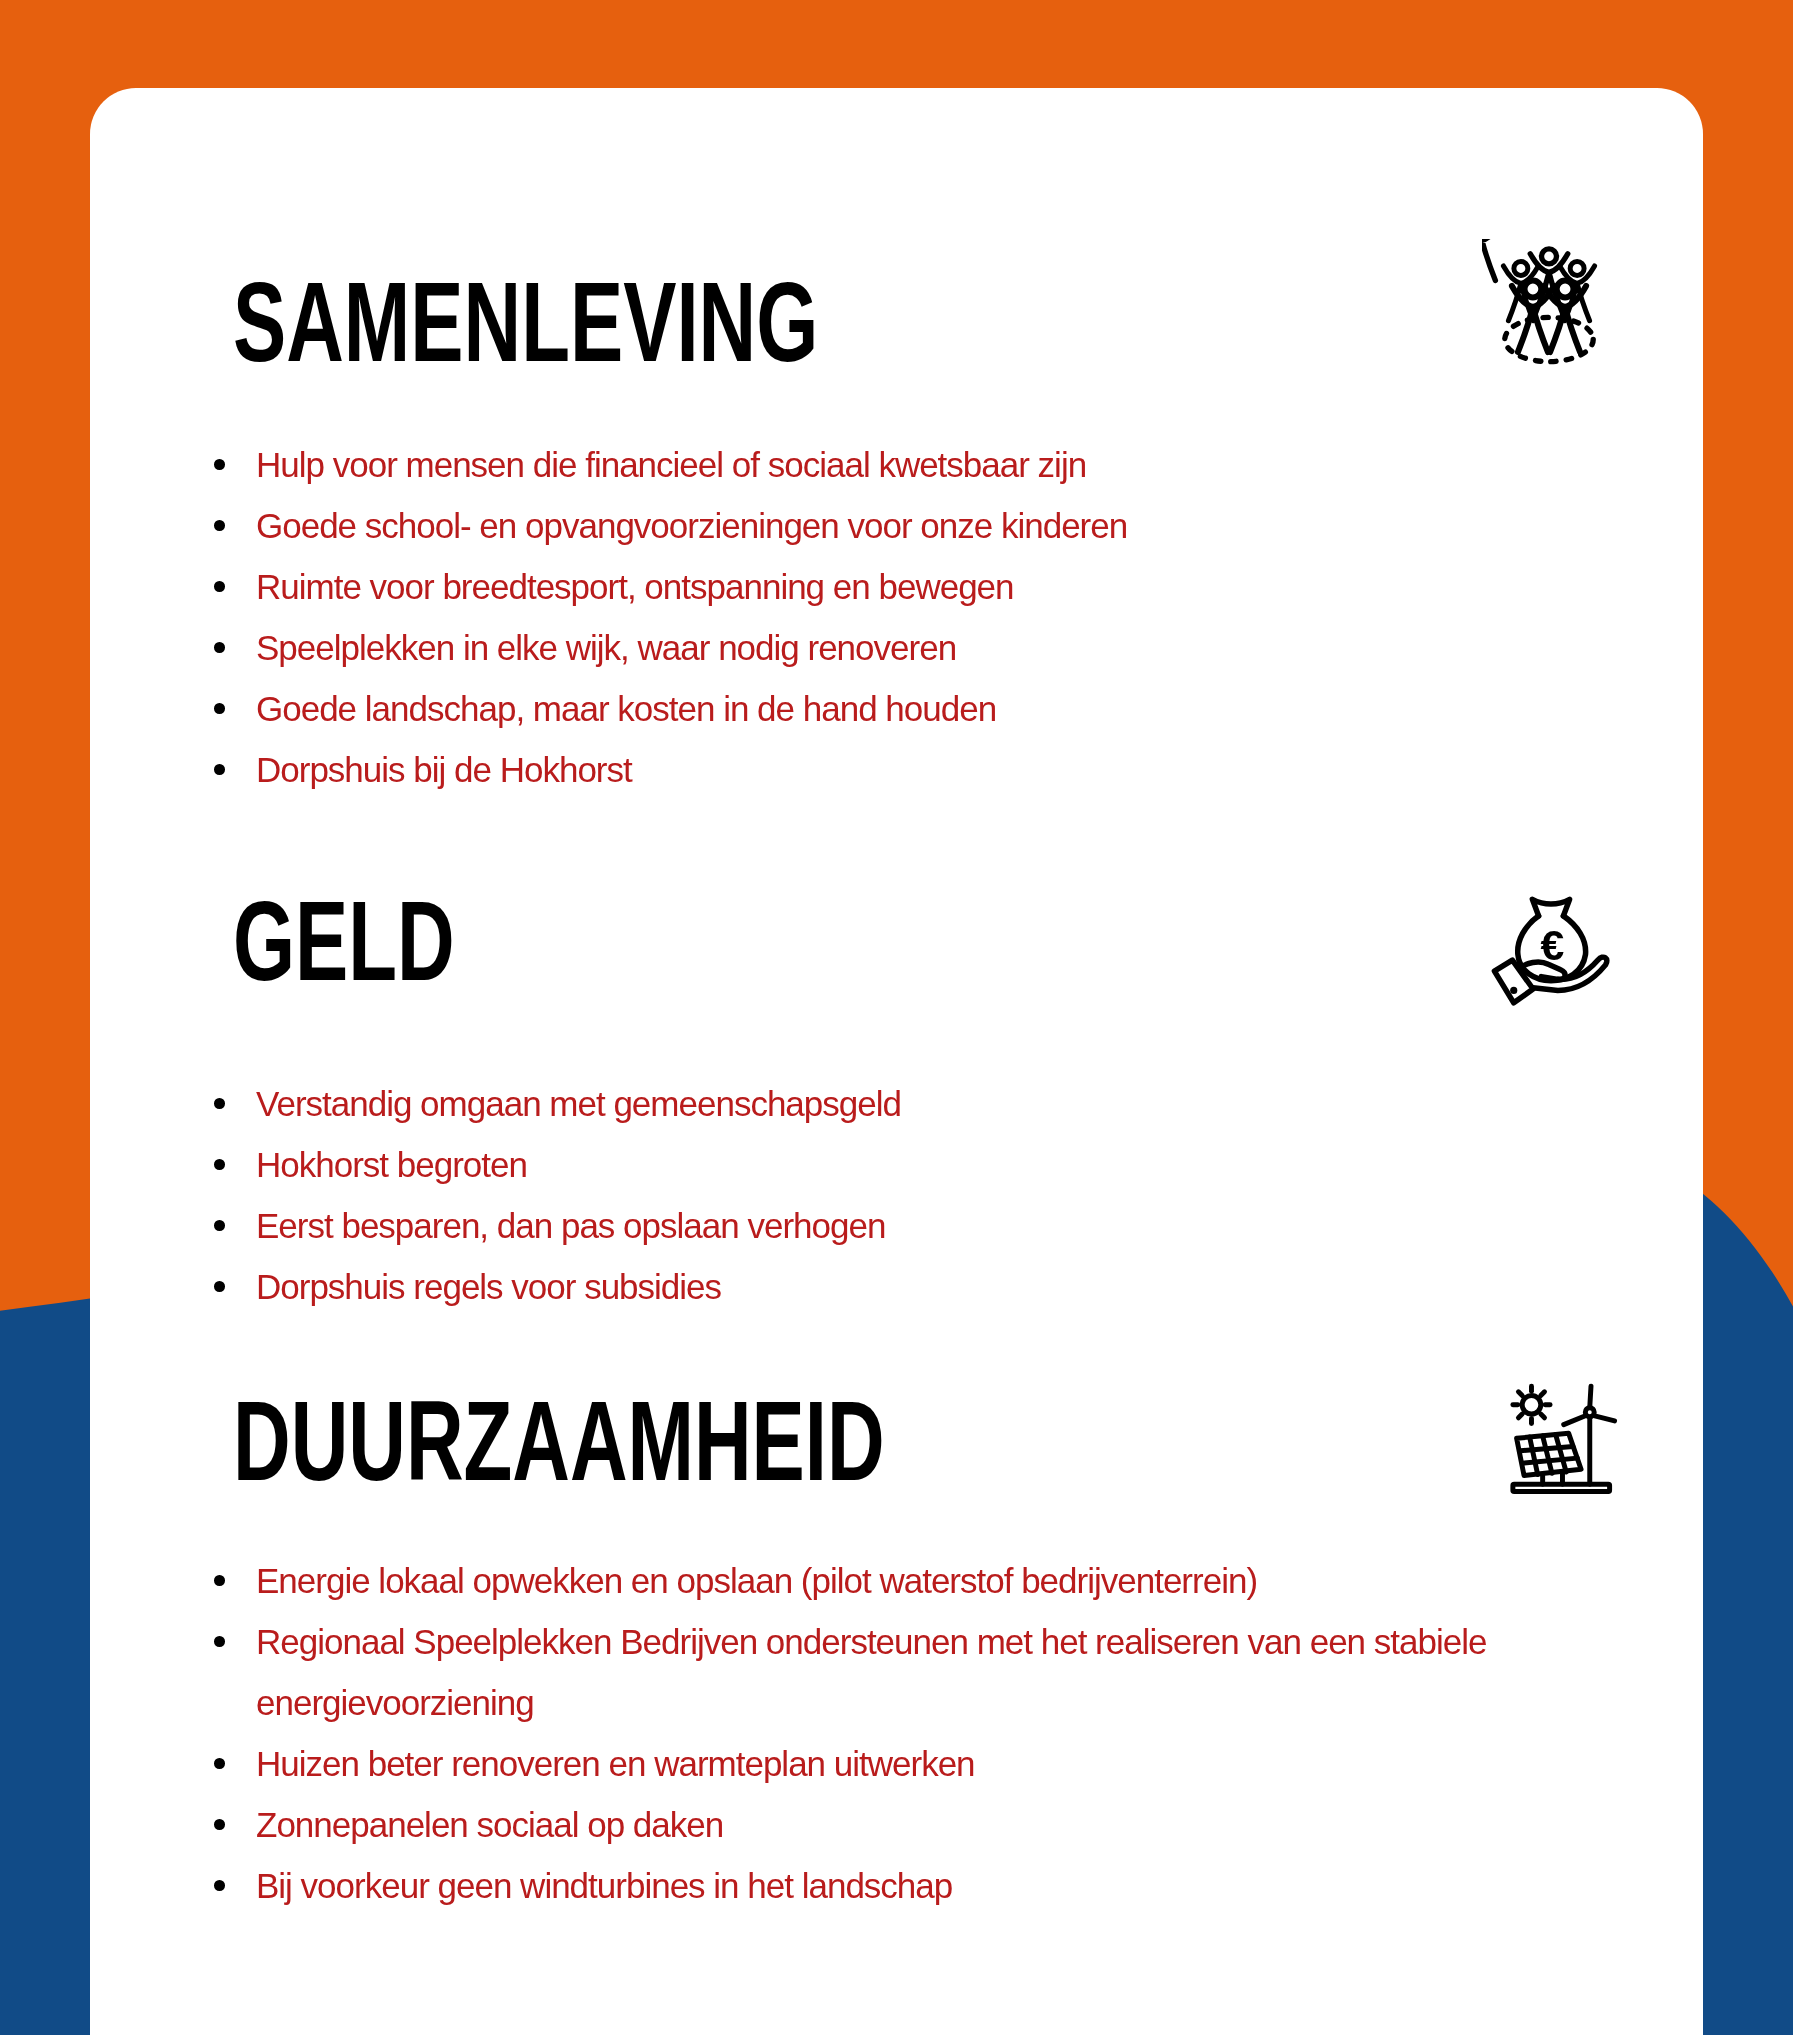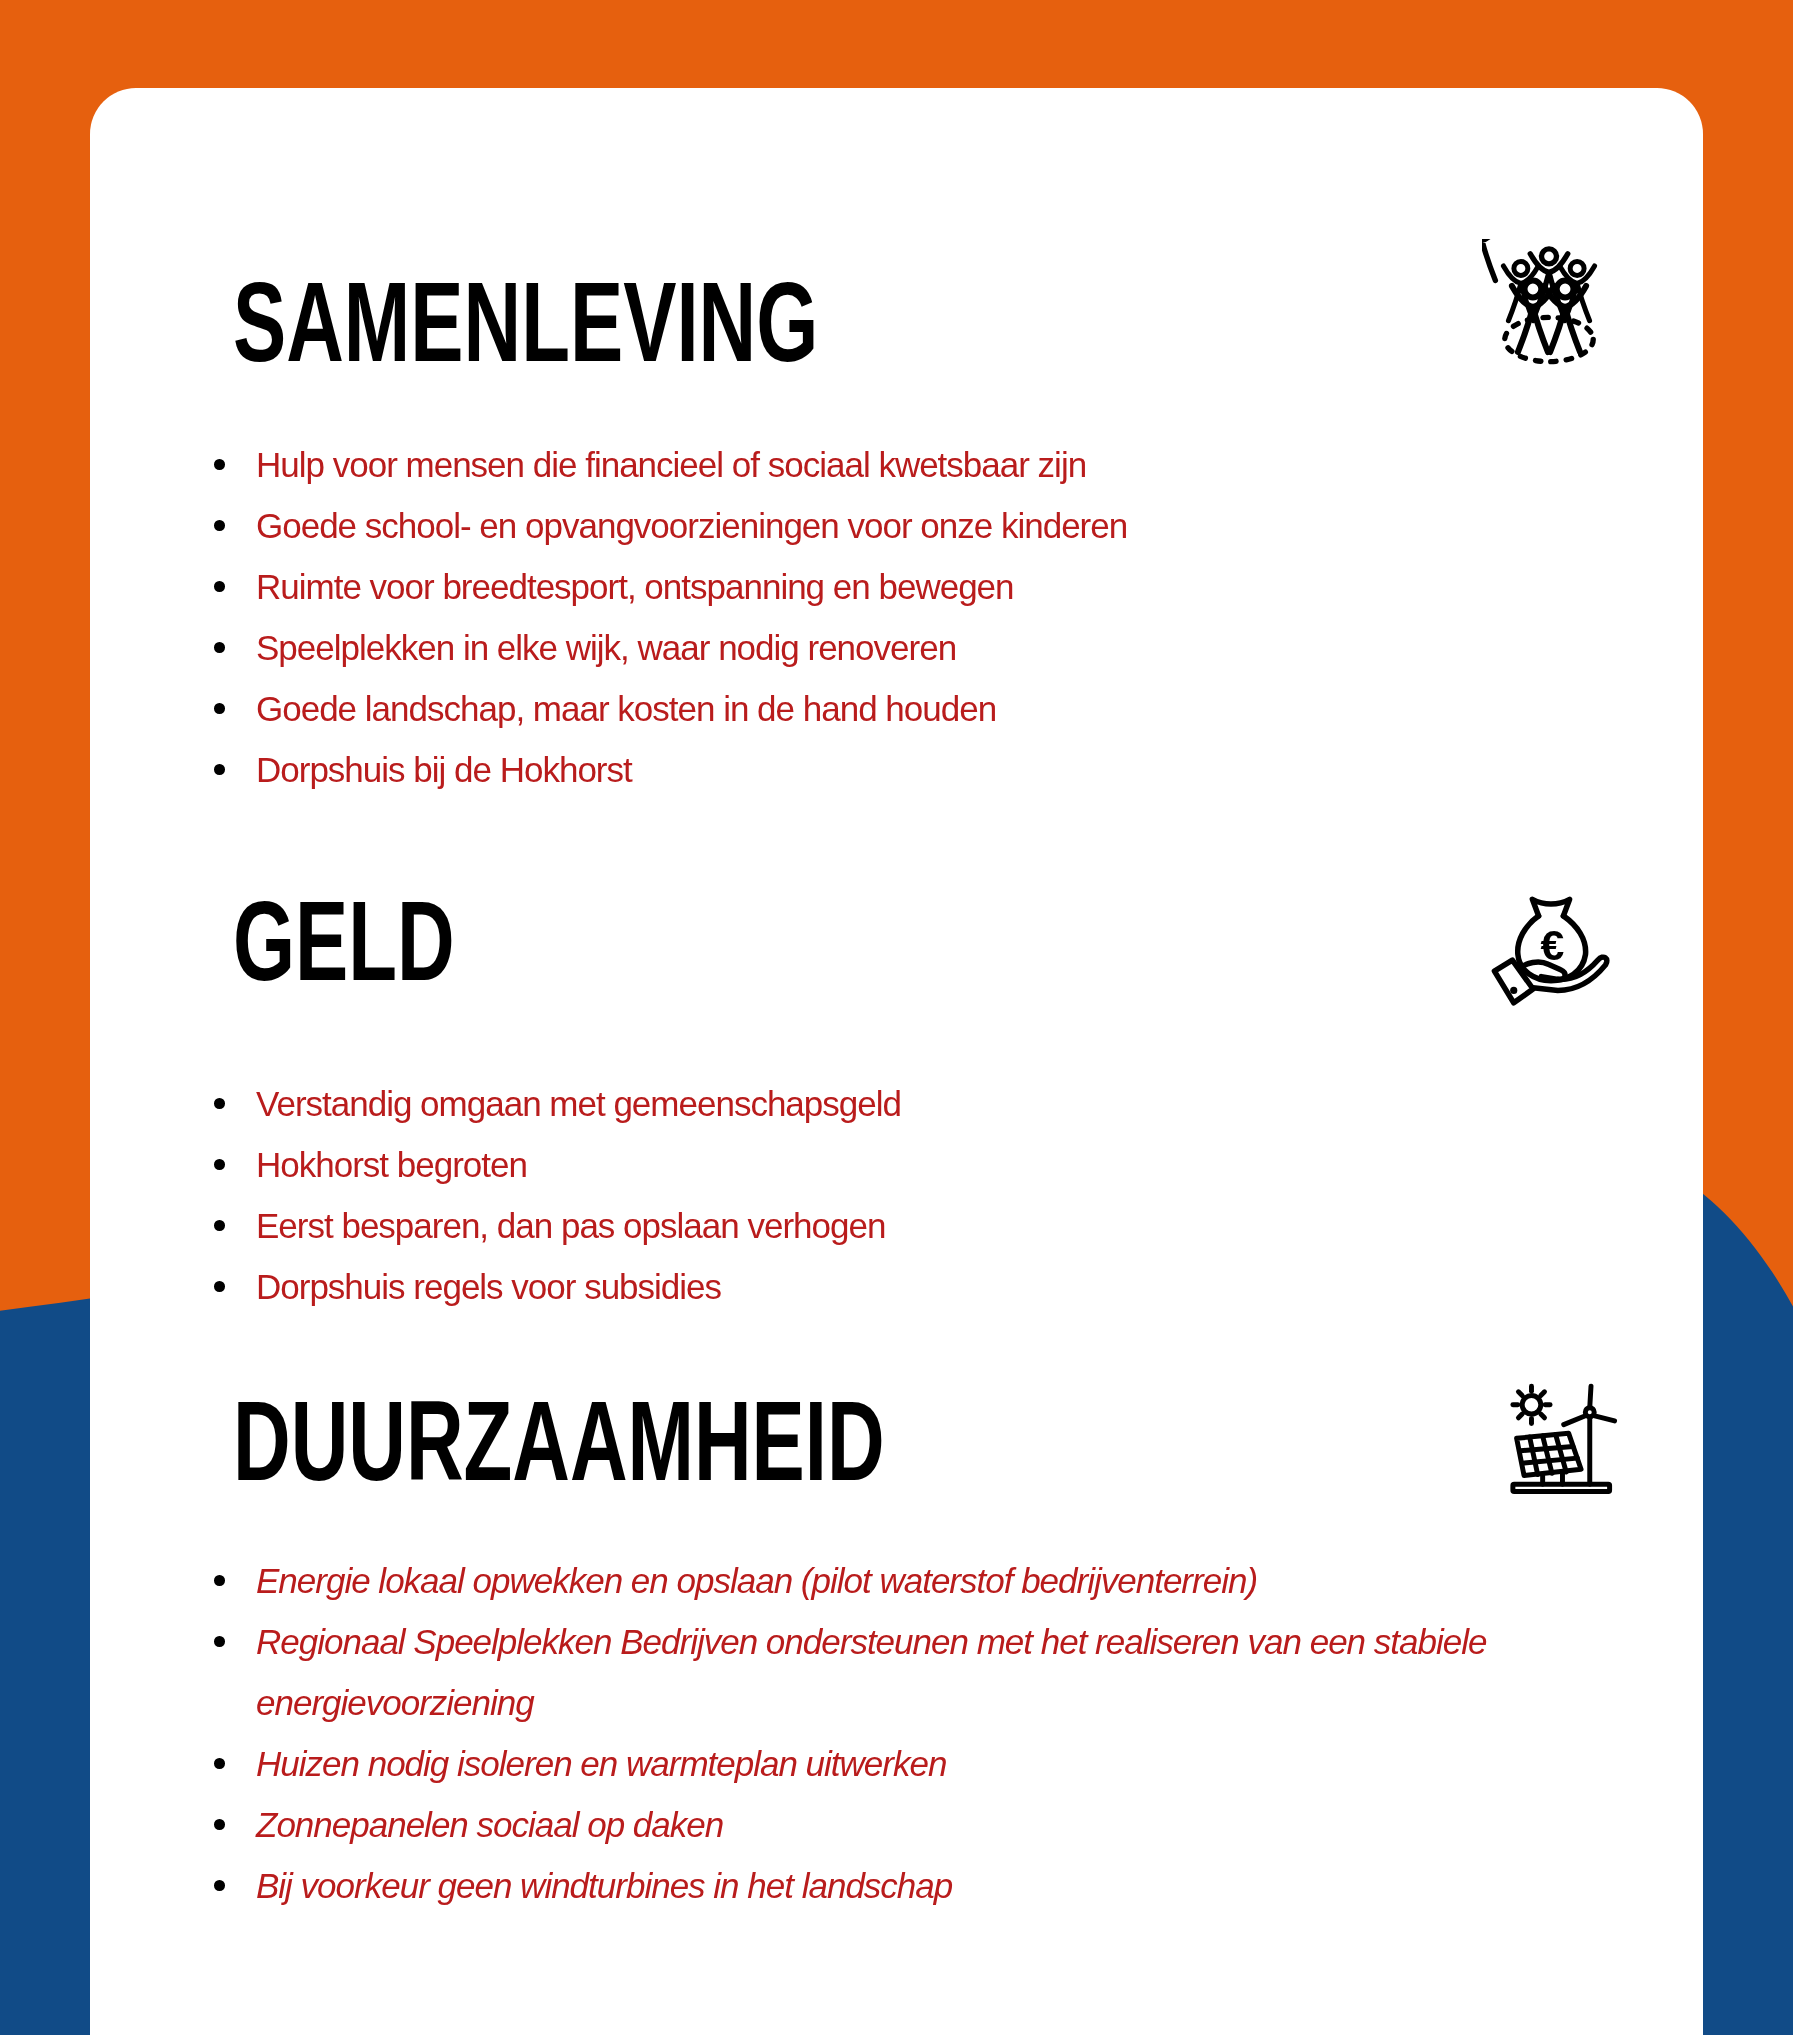--- a/index.html
+++ b/index.html
@@ -43,21 +43,21 @@
     width: 1384px;
     margin: 0; padding: 0;
     list-style: none;
     font-size: 35px;
     line-height: 61px;
     letter-spacing: -1px;
     color: #b91c1c;
   }
   .list-1 { top: 346px; }
   .list-2 { top: 985px; }
-  .list-3 { top: 1462px; font-style: italic; }
+  .list-3 { top: 1462px; }
   ul.bullets li { position: relative; padding-left: 60px; }
   ul.bullets li::before {
     content: "";
     position: absolute;
     left: 18px; top: 25px;
     width: 10.6px; height: 10.6px;
     border-radius: 50%;
     background: #000;
   }
 
@@ -160,20 +160,20 @@
         <path class="ln" stroke-width="3" d="M25.5,46 L32,76.2 M36,45 L43.5,75.2 M46.5,44 L55,74.2"></path>
         <path class="ln" stroke-width="4" d="M36,77 L36,84 M52,75 L52,84"></path>
 
         <rect class="ln" x="12" y="84" width="78" height="6" rx="1" stroke-width="3.5"></rect>
       </svg>
     </span>
 
     <ul class="bullets list-3">
         <li>Energie lokaal opwekken en opslaan (pilot waterstof bedrijventerrein)</li>
         <li>Regionaal Speelplekken Bedrijven ondersteunen met het realiseren van een stabiele energievoorziening</li>
-        <li>Huizen nodig isoleren en warmteplan uitwerken</li>
+        <li>Huizen beter renoveren en warmteplan uitwerken</li>
         <li>Zonnepanelen sociaal op daken</li>
         <li>Bij voorkeur geen windturbines in het landschap</li>
       </ul>
 
   </div>
 </div>
 
 
 </body></html>

